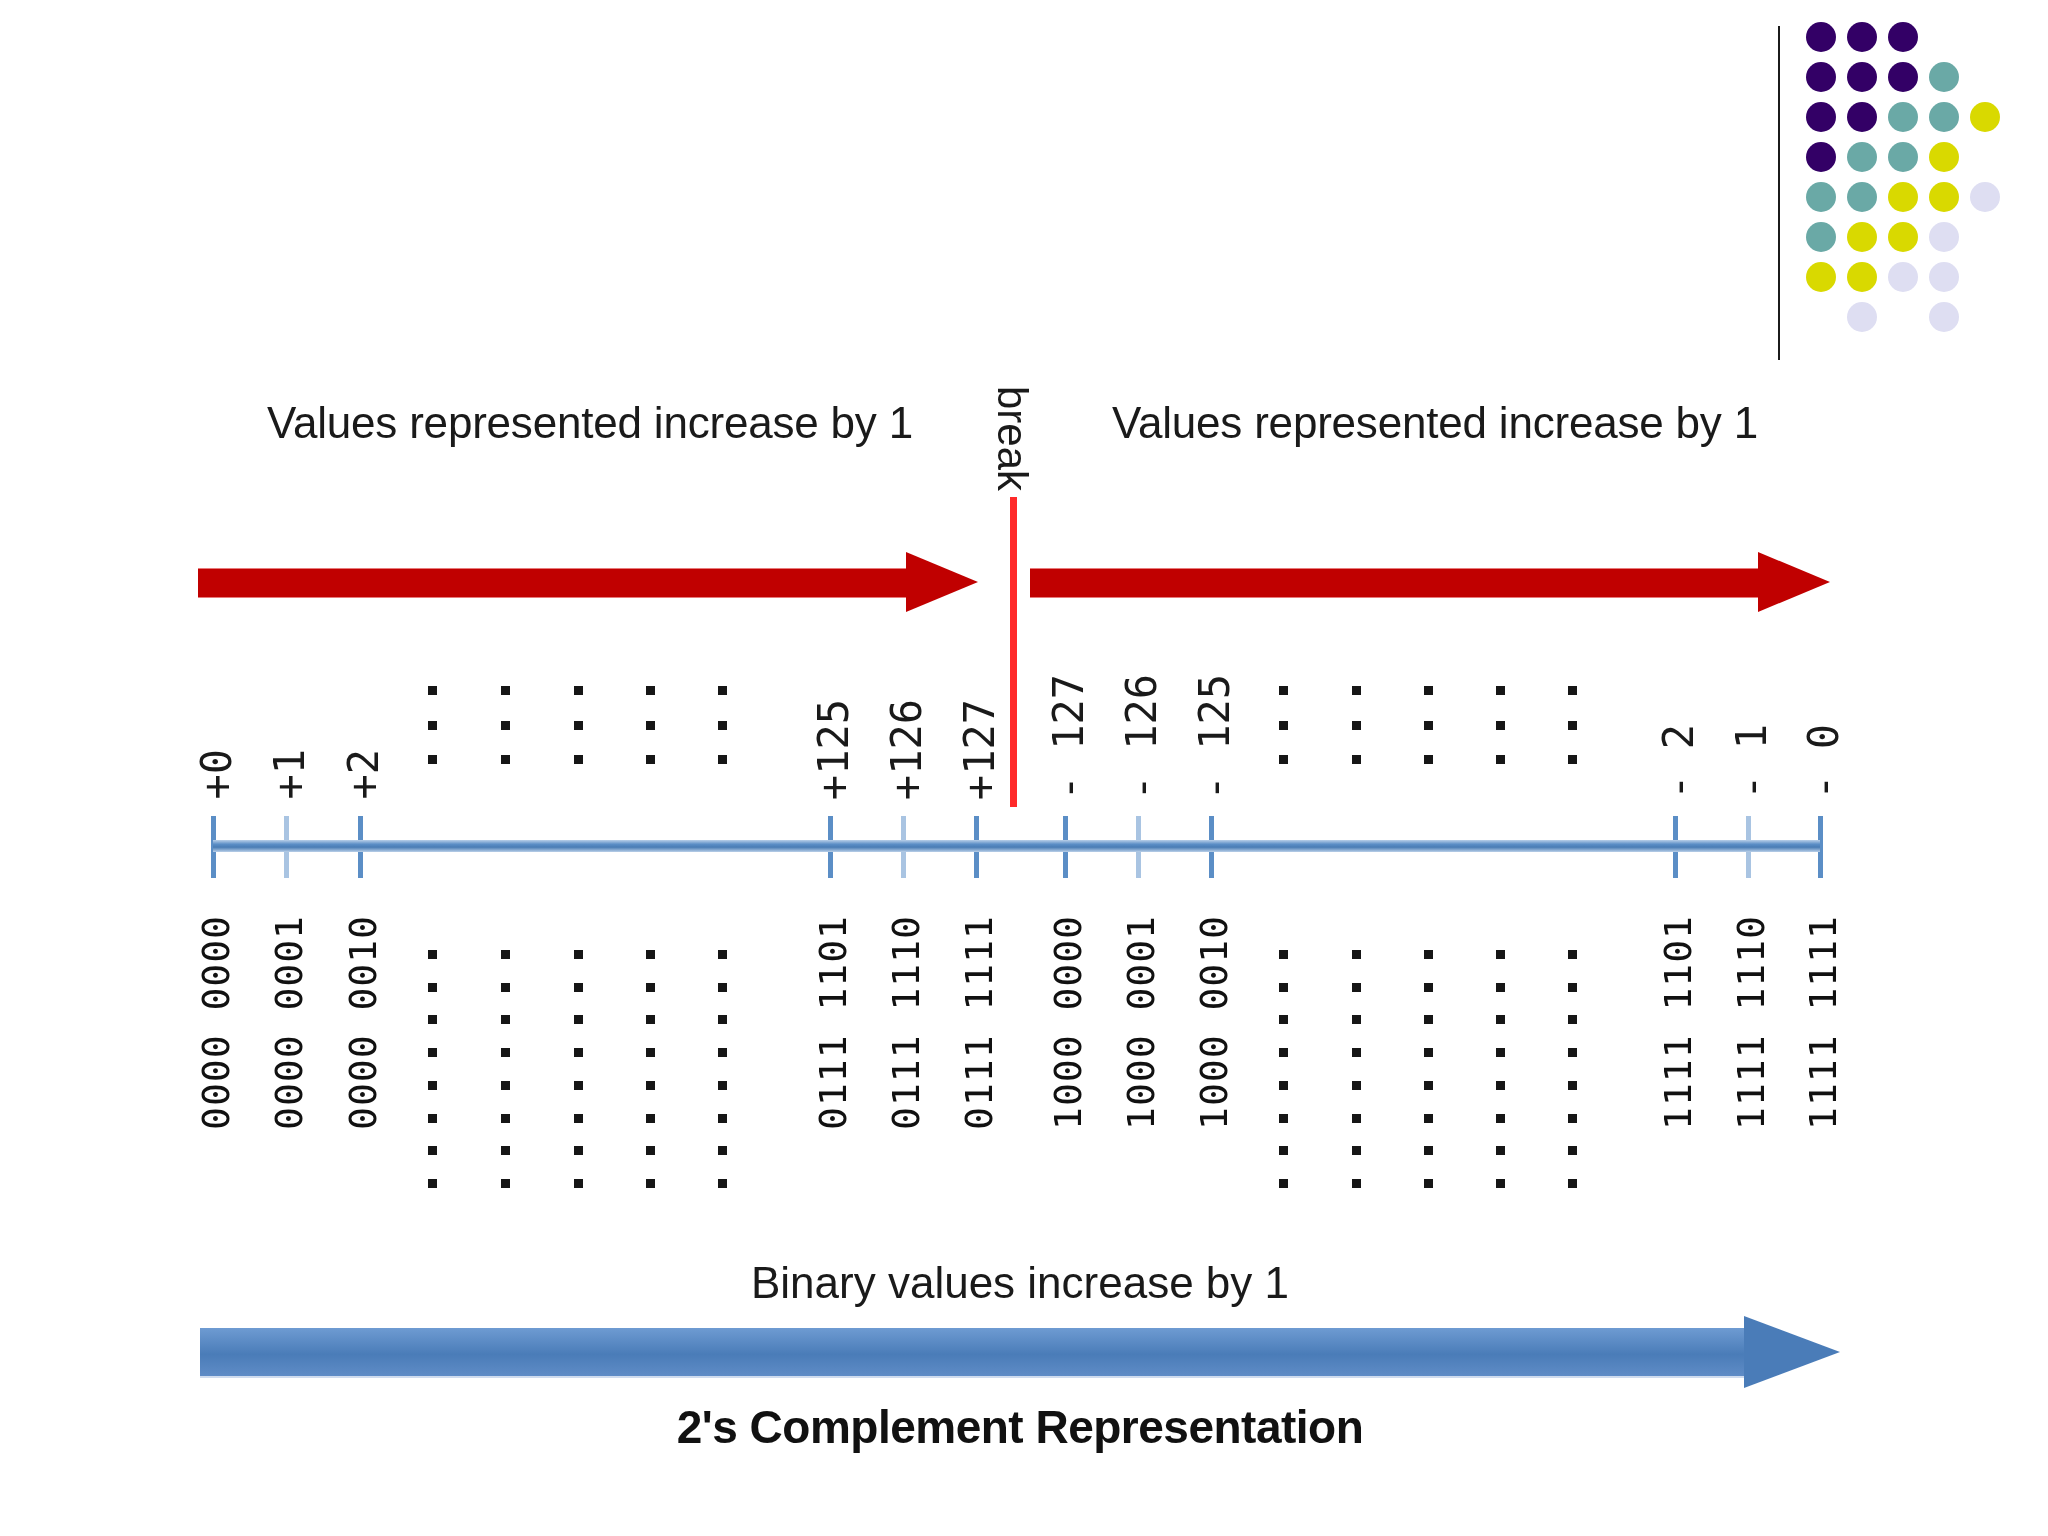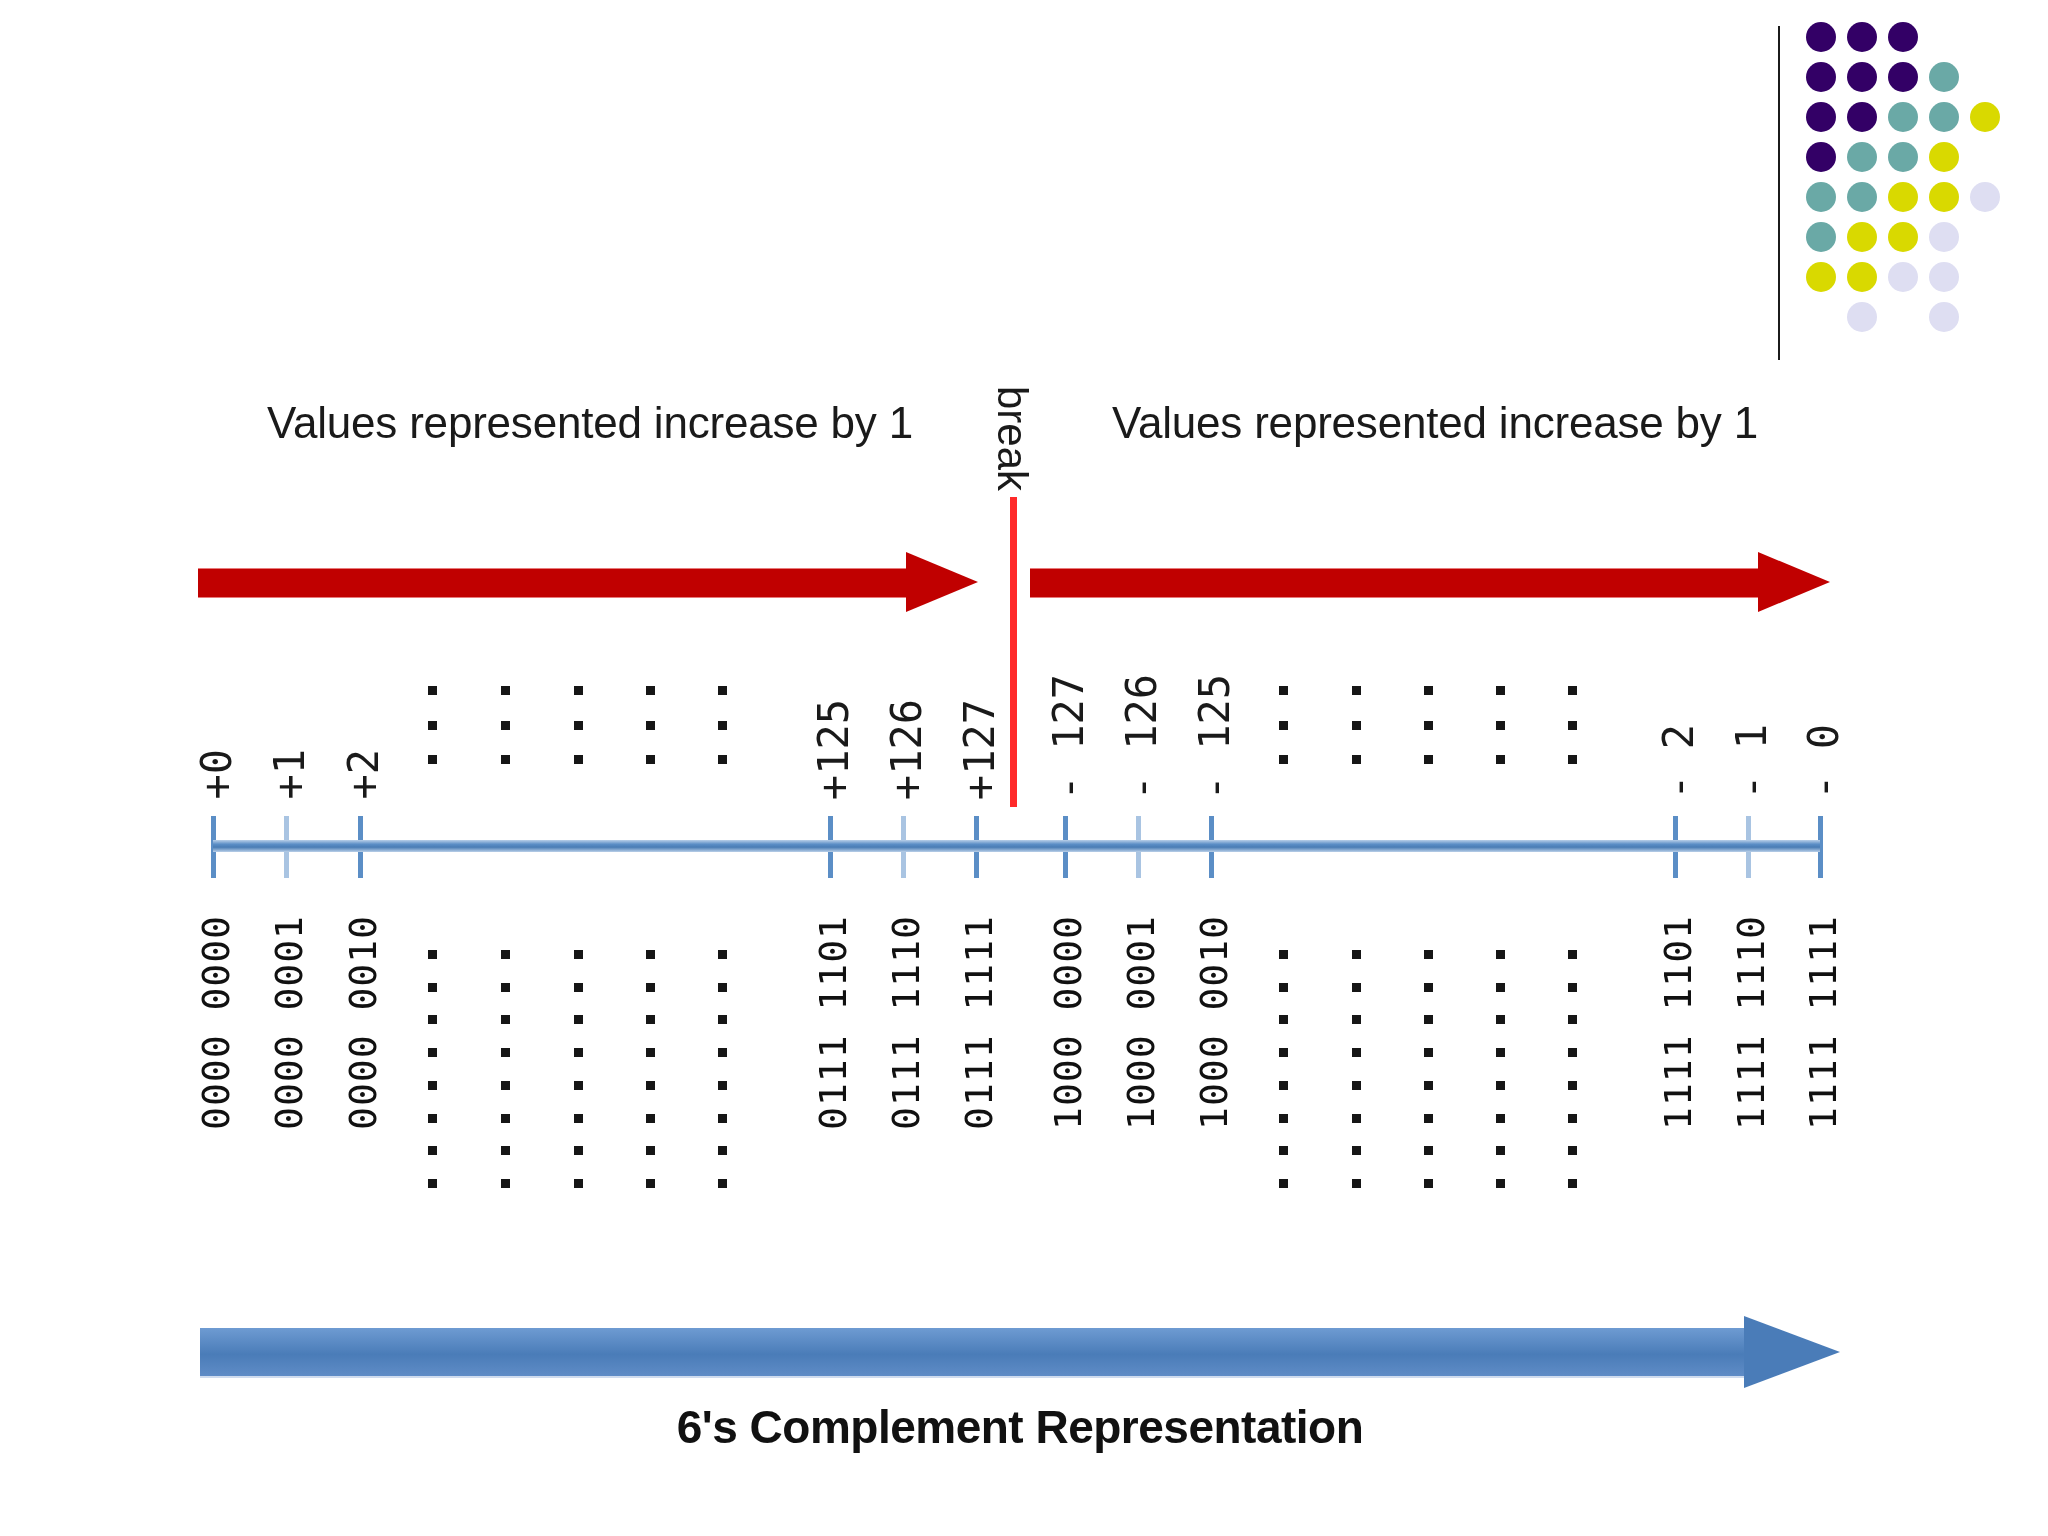--- a/index.html
+++ b/index.html
@@ -452,21 +452,22 @@
       <div class="tick" style="left: 974px;"></div>
       <div class="tick" style="left: 1063px;"></div>
       <div class="tick faint" style="left: 1136px;"></div>
       <div class="tick" style="left: 1209px;"></div>
       <div class="tick" style="left: 1673px;"></div>
       <div class="tick faint" style="left: 1746px;"></div>
       <div class="tick" style="left: 1818px;"></div>
     </div>
   <div id="axis"></div>
 
+  <div id="binary-caption">Binary values increase by 1</div>
 
   <div id="blue-arrow">
     <div class="shaft"></div>
     <div class="head"></div>
   </div>
 
-  <div id="figure-title">6's Complement Representation</div>
+  <div id="figure-title">2's Complement Representation</div>
 
 </div>
 
 </body></html>

